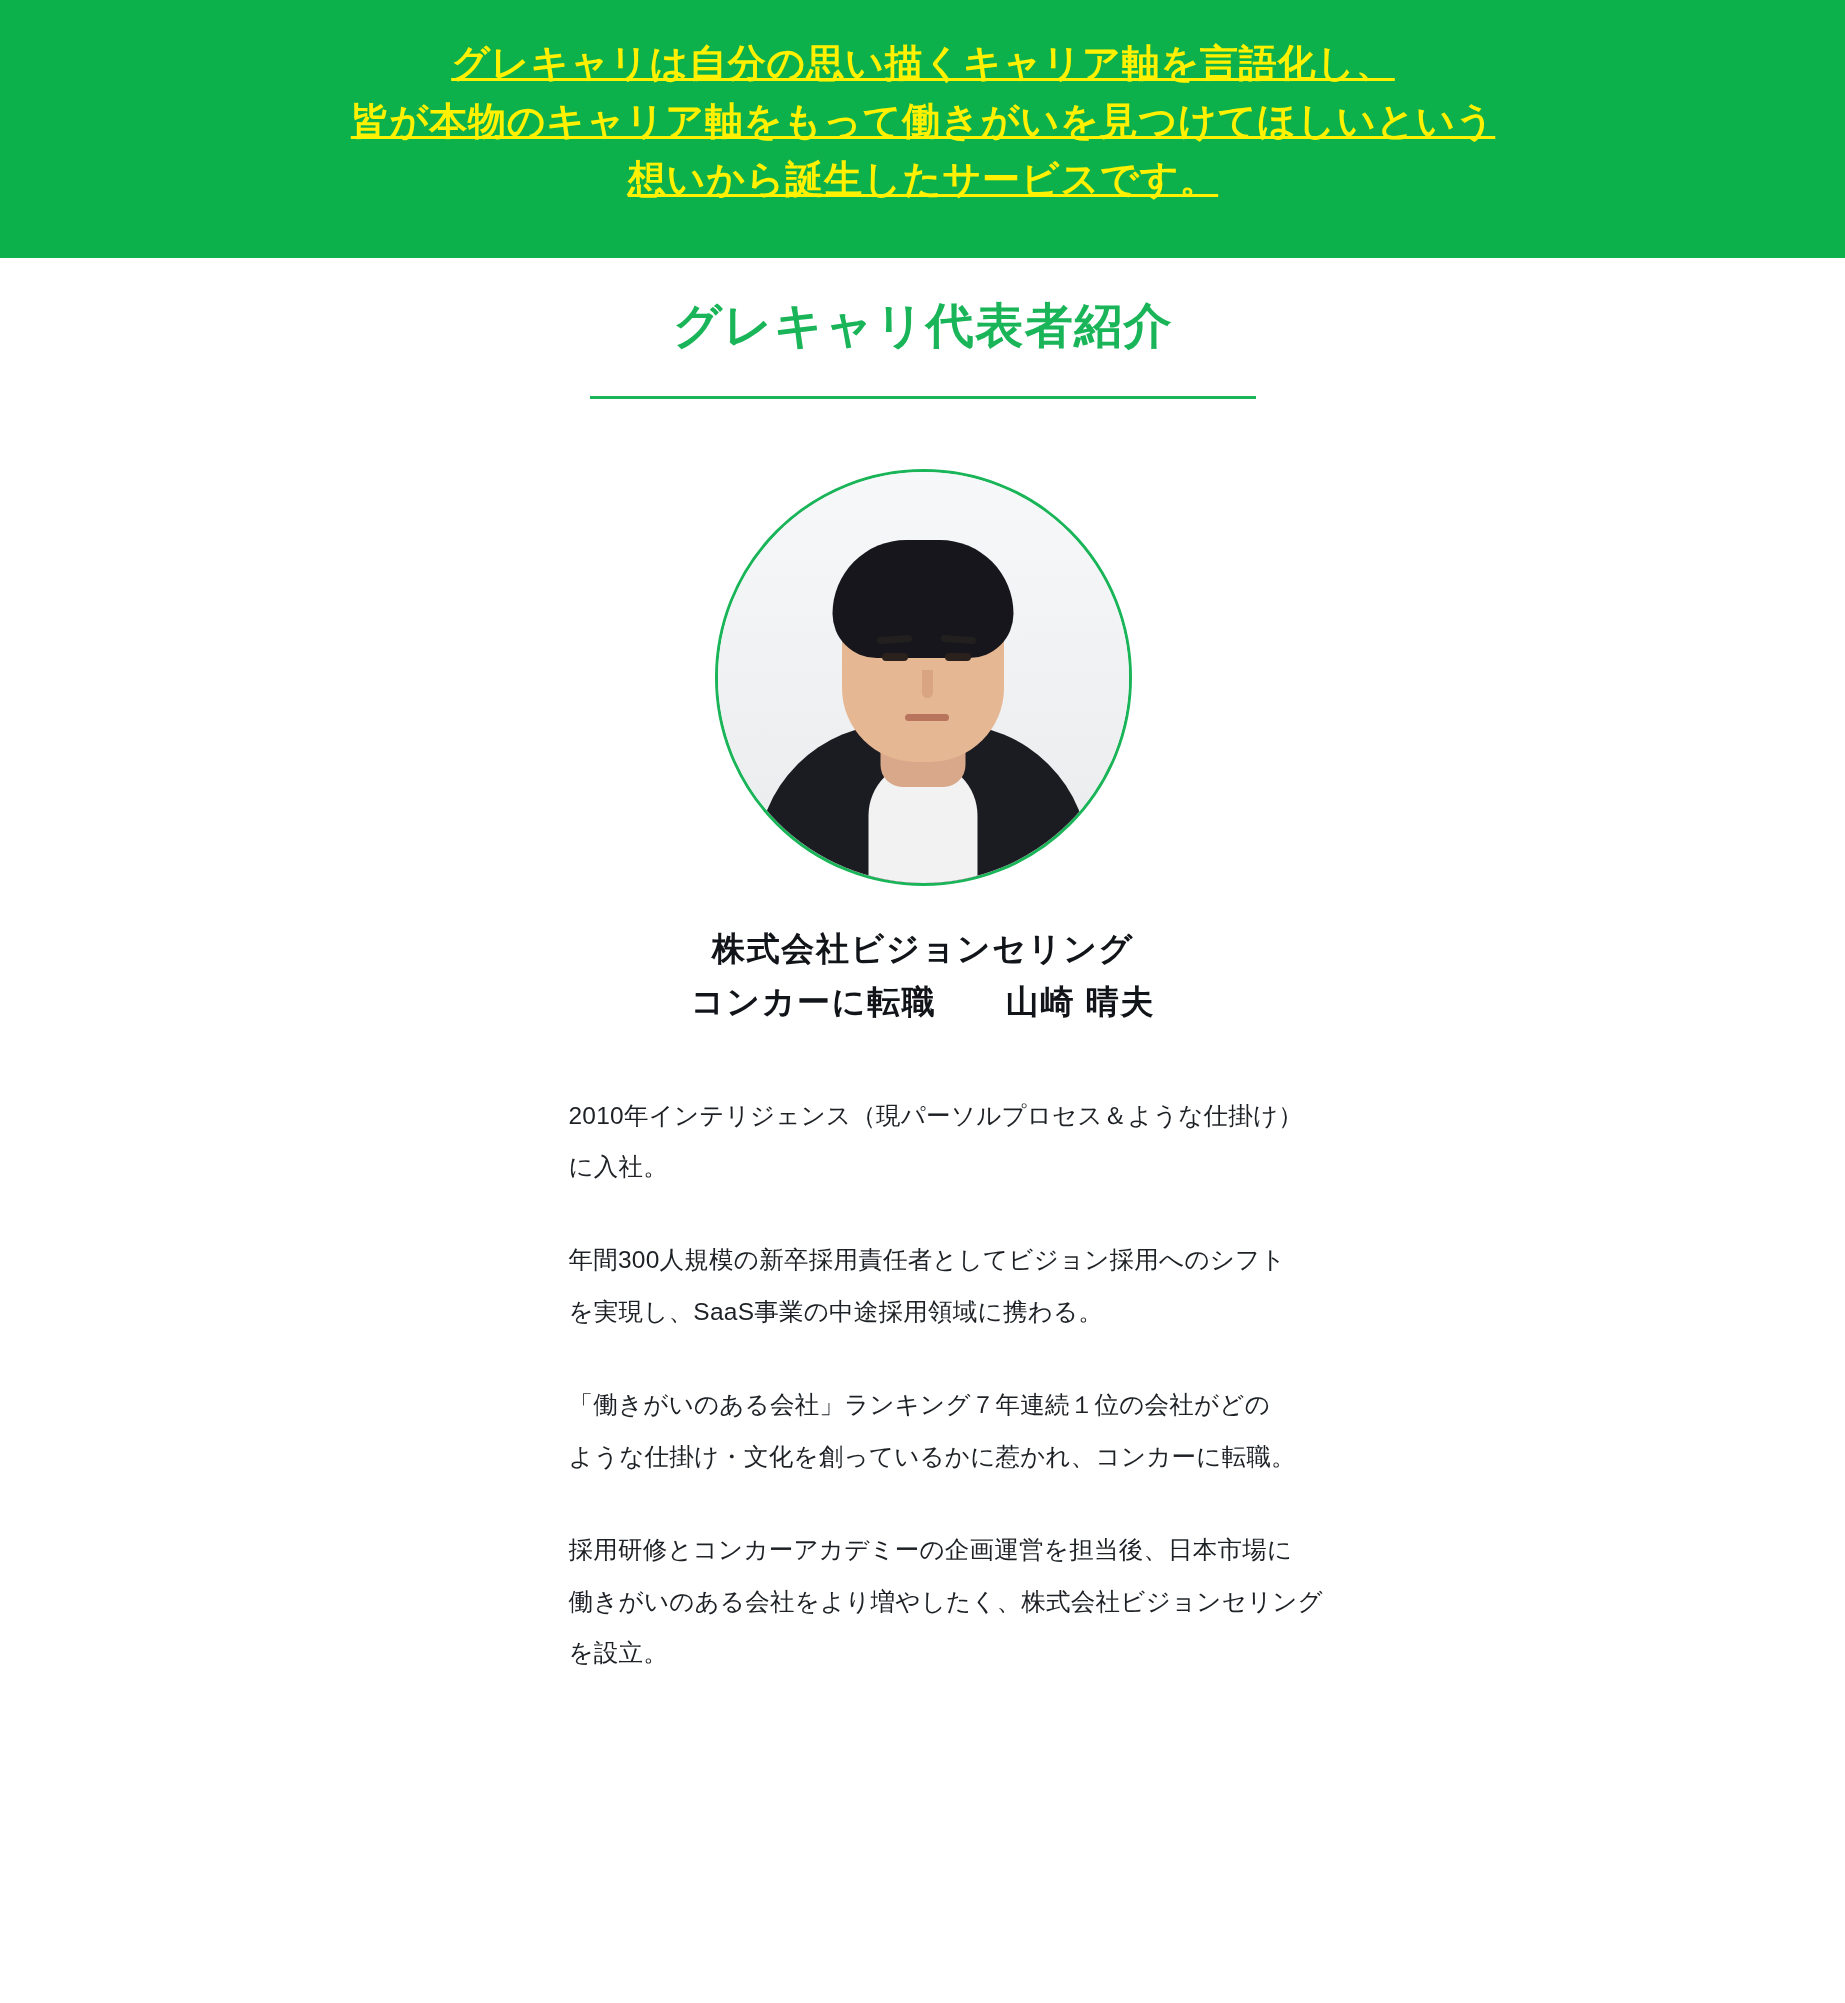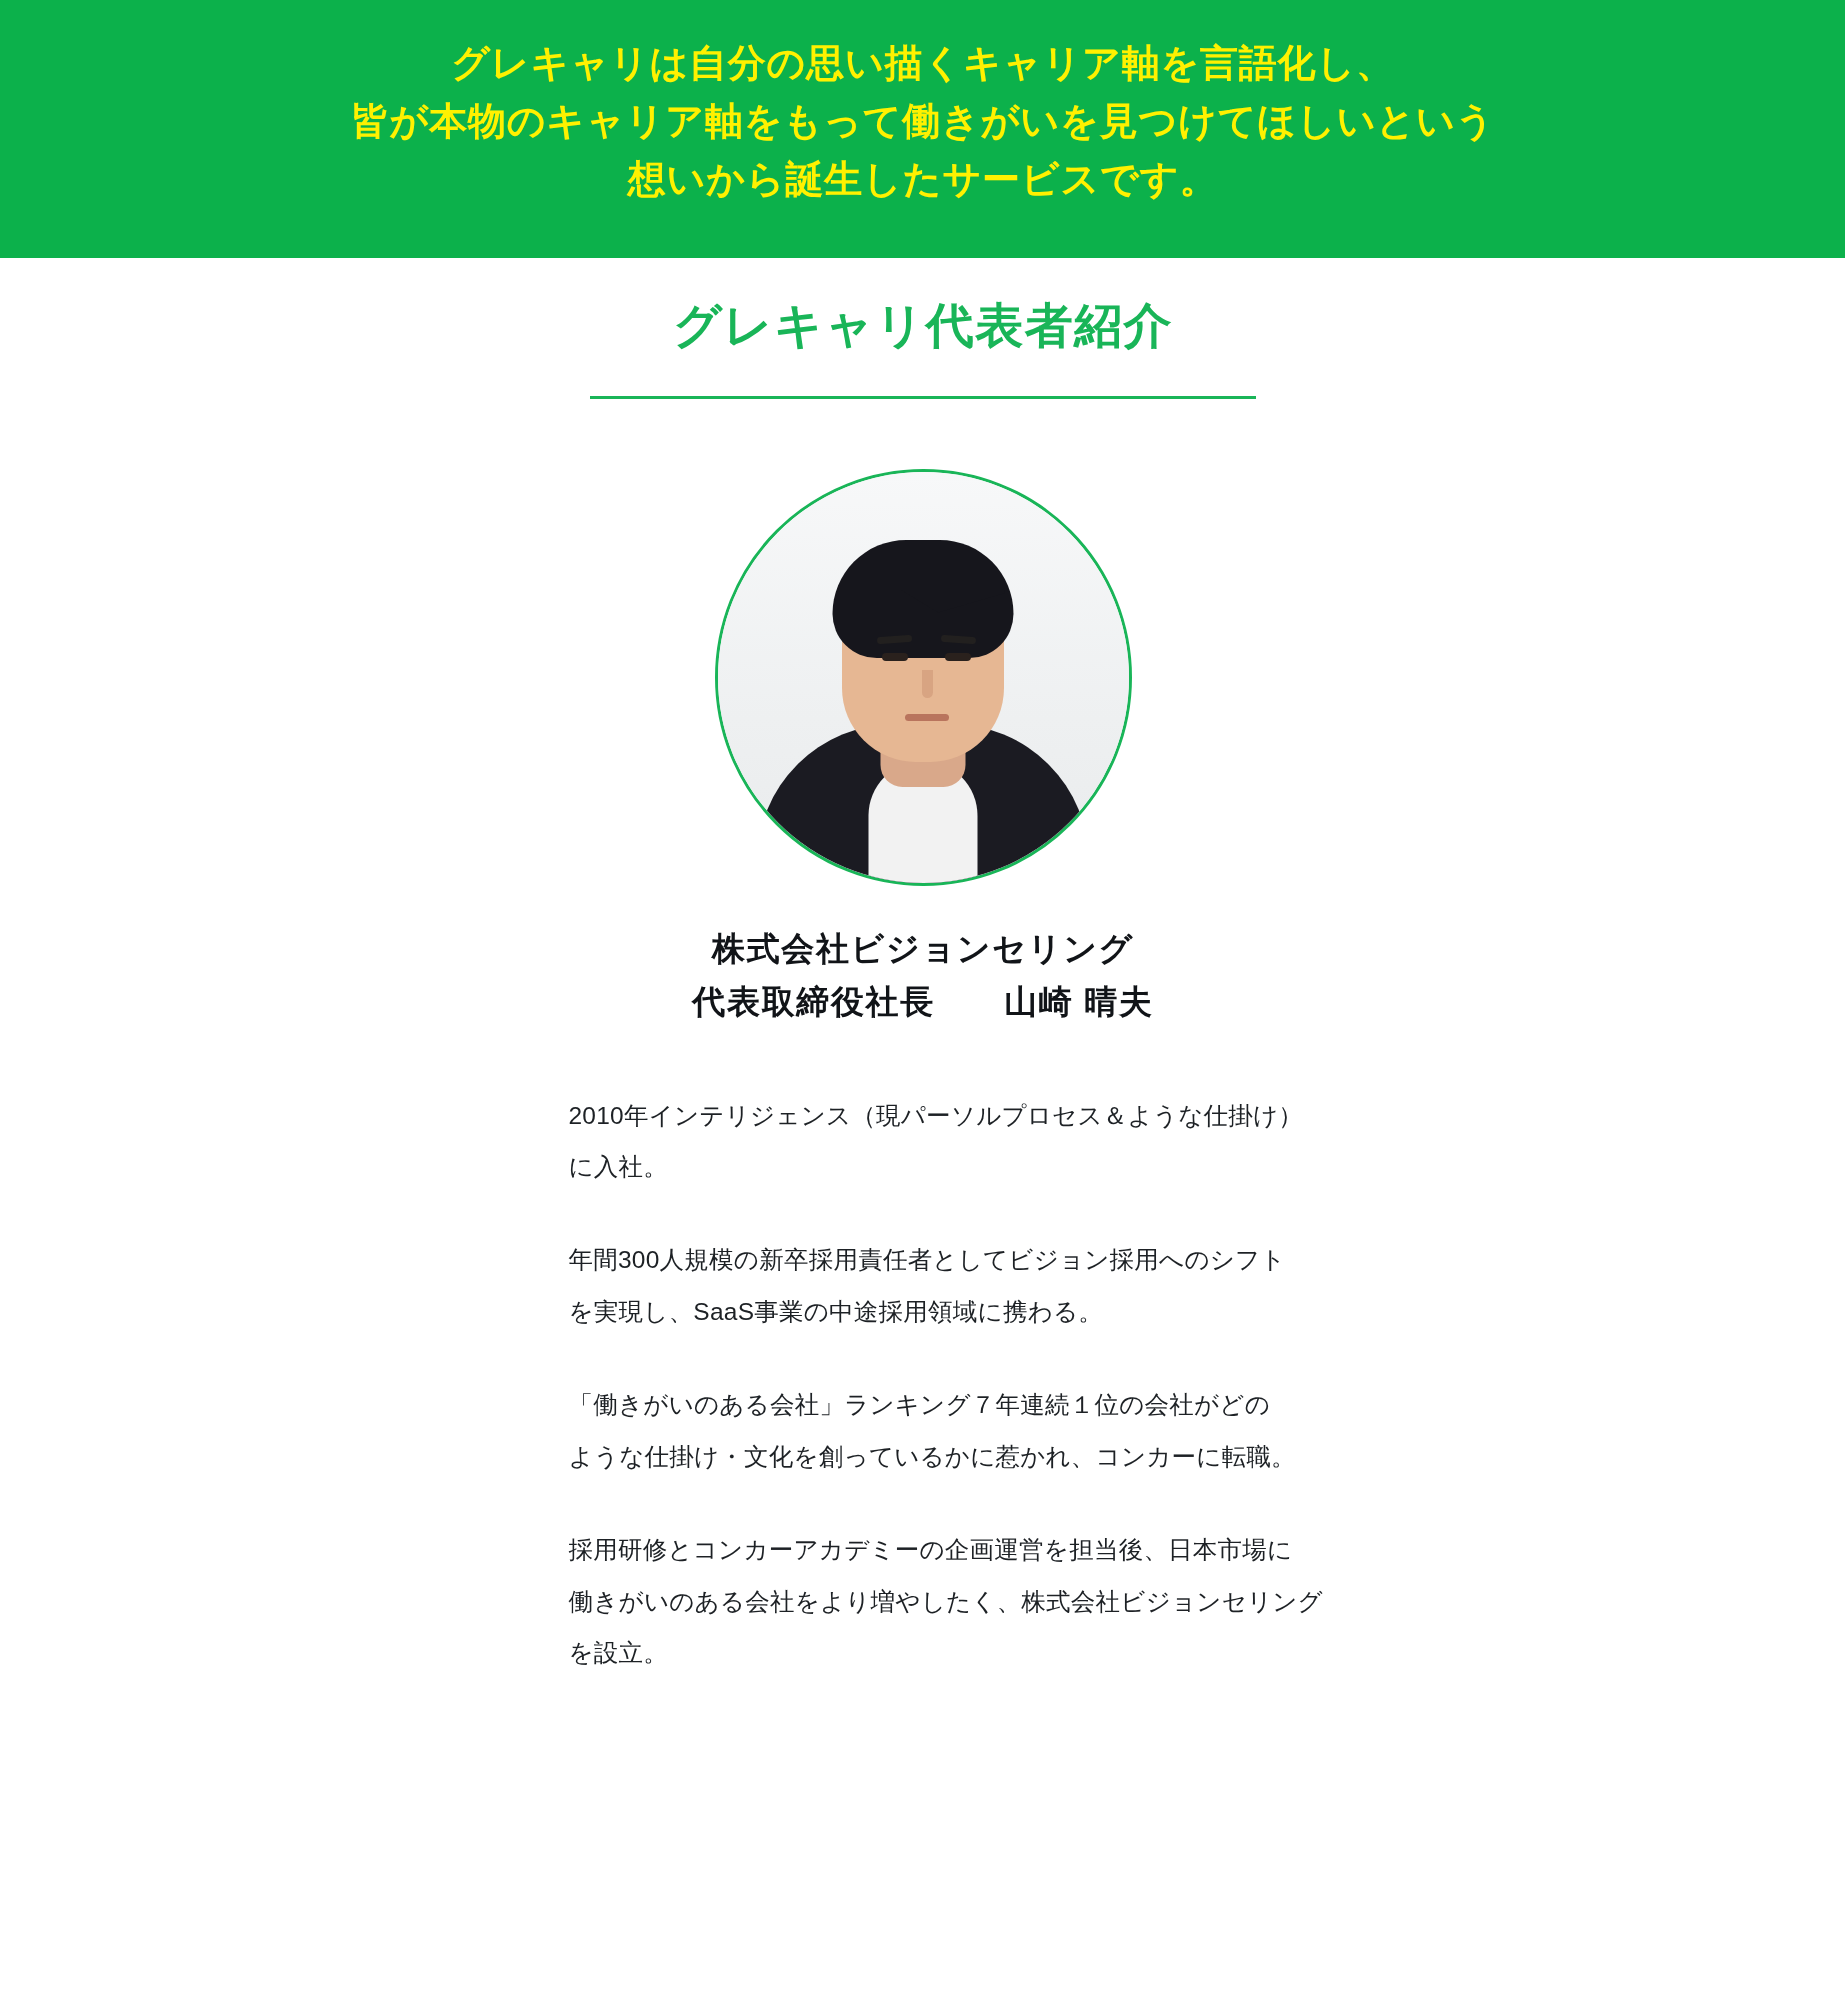--- a/index.html
+++ b/index.html
@@ -25,20 +25,21 @@
     padding: 35px 0 50px 0;
     text-align: center;
   }
   .hero-line {
     color: #fff100;
     font-size: 38px;
     font-weight: 700;
     line-height: 1.52;
     letter-spacing: 0.02em;
     white-space: pre;
+    text-decoration: underline;
   }
 
   
   .section-head {
     text-align: center;
     padding-top: 39px;
   }
   .section-title {
     color: #19b558;
     font-size: 48px;
@@ -222,21 +223,21 @@
       <div class="ph-brow r"></div>
       <div class="ph-eye l"></div>
       <div class="ph-eye r"></div>
       <div class="ph-nose"></div>
       <div class="ph-mouth"></div>
     </div>
   </div>
 
   <div class="name-block">
     <div class="company-name">株式会社ビジョンセリング</div>
-    <div class="person-name">代表取締役社長　　山崎 晴夫</div>
+    <div class="person-name">コンカーに転職　　山崎 晴夫</div>
   </div>
 
   <div class="bio">
     <p class="bio-para">2010年インテリジェンス（現パーソルプロセス＆ような仕掛け）
 に入社。</p>
     <p class="bio-para">年間300人規模の新卒採用責任者としてビジョン採用へのシフト
 を実現し、SaaS事業の中途採用領域に携わる。</p>
     <p class="bio-para">「働きがいのある会社」ランキング７年連続１位の会社がどの
 ような仕掛け・文化を創っているかに惹かれ、コンカーに転職。</p>
     <p class="bio-para">採用研修とコンカーアカデミーの企画運営を担当後、日本市場に

